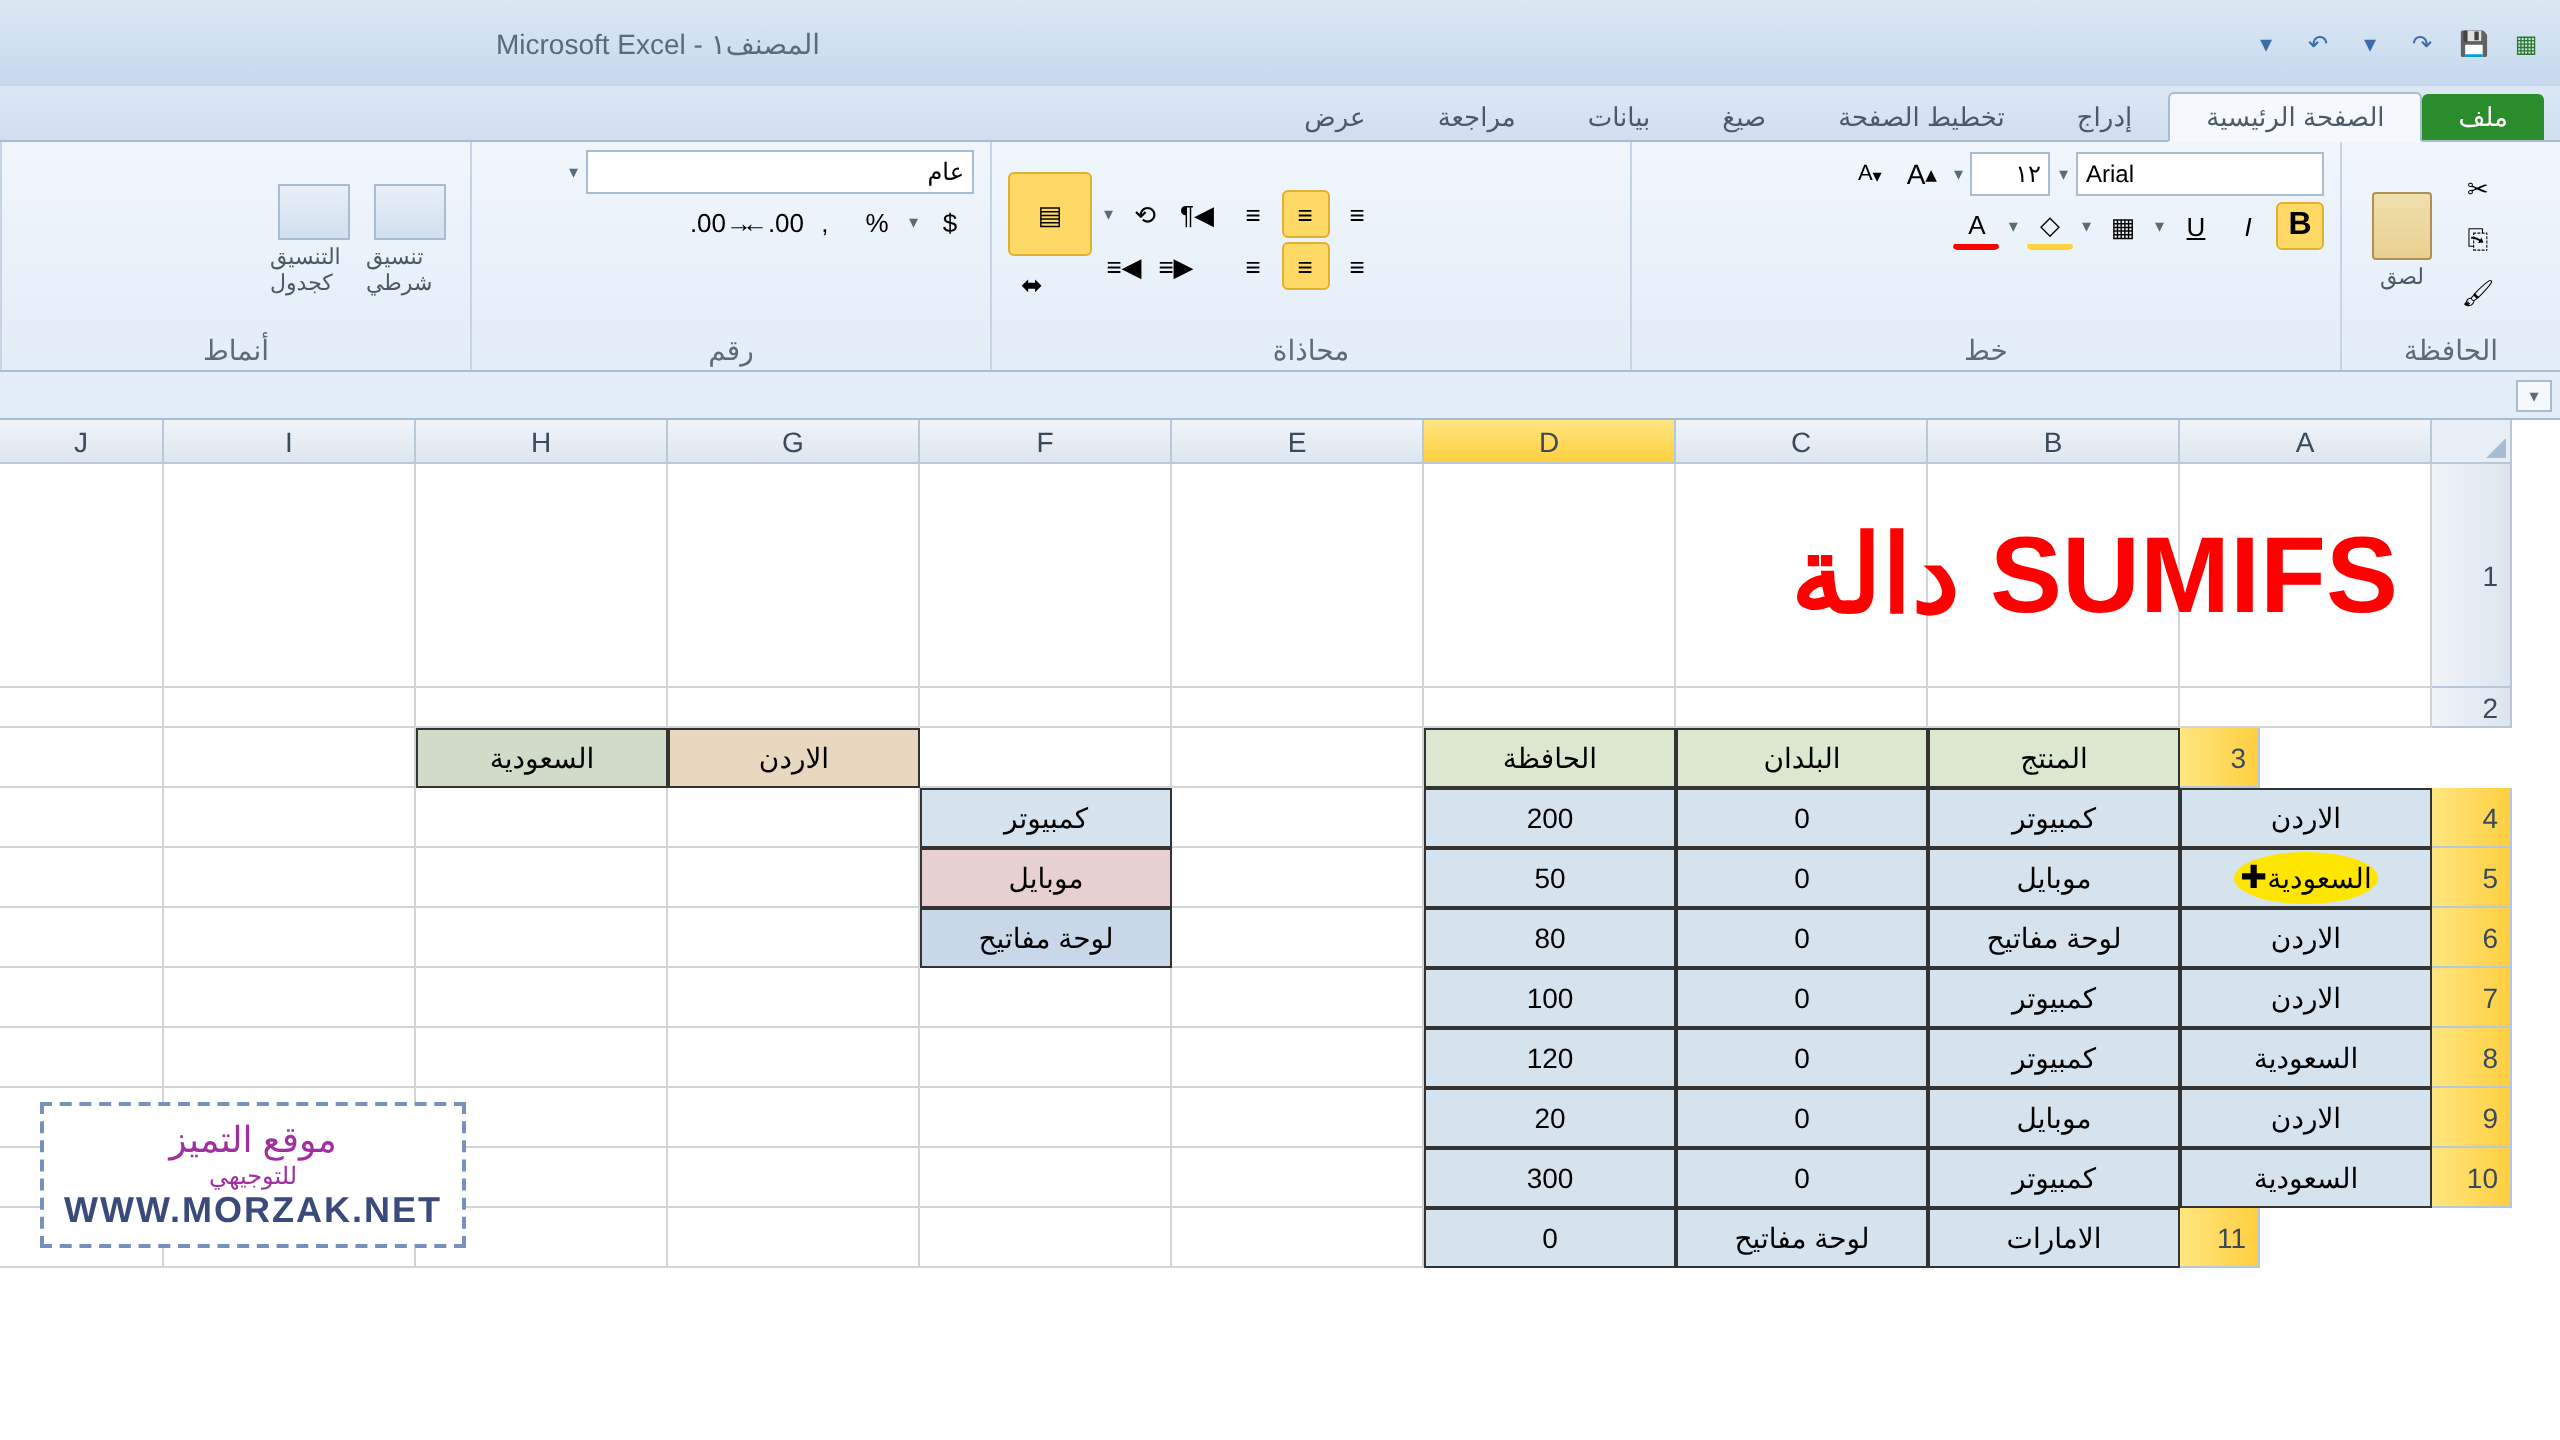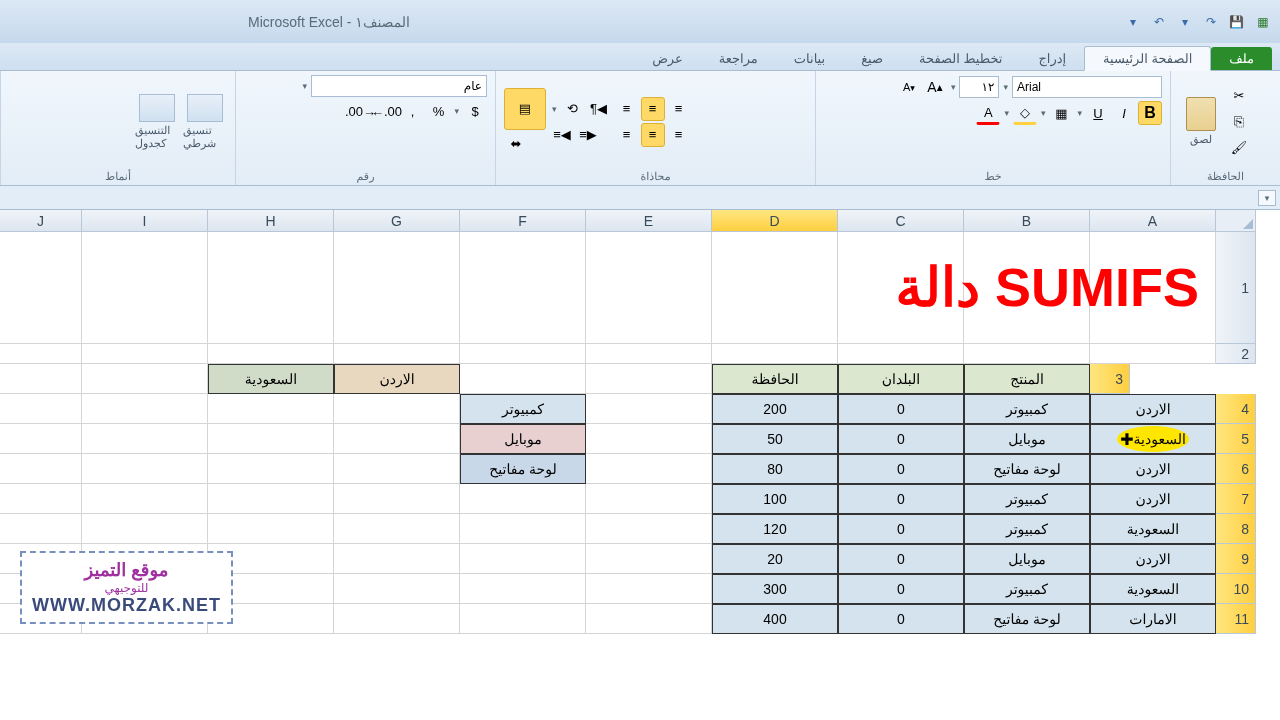--- a/index.html
+++ b/index.html
@@ -13,32 +13,32 @@
 
 
 .ribbon-tabs { height: 28px; background: linear-gradient(#dce8f4, #cfdff0); display: flex; justify-content: flex-end; align-items: flex-end; padding: 0 8px; border-bottom: 1px solid #a8bdd2; }
 .tab { padding: 4px 18px; color: #4a5a6a; font-size: 13px; cursor: pointer; }
 .tab.active { background: #f5f9fd; border: 1px solid #a8bdd2; border-bottom: 1px solid #f5f9fd; border-radius: 3px 3px 0 0; position: relative; bottom: -1px; }
 .tab.file { background: #2a8c2a; color: #fff; border-radius: 3px 3px 0 0; margin-left: 0; }
 
 
 .ribbon { height: 115px; background: linear-gradient(#f0f6fc, #e3edf7); border-bottom: 1px solid #a8bdd2; display: flex; flex-direction: row-reverse; }
 .group { border-left: 1px solid #c5d5e5; padding: 4px 8px 2px 8px; display: flex; flex-direction: column; justify-content: space-between; }
-.group-label { text-align: center; color: #5a6b7a; font-size: 11px; padding-top: 2px; }
+.group-label { text-align: center; color: #5a6b7a; font-size: 14px; padding-top: 2px; }
 .group-body { flex: 1; display: flex; align-items: center; gap: 4px; }
 .btn { width: 24px; height: 24px; border: 1px solid transparent; border-radius: 3px; display: flex; align-items: center; justify-content: center; cursor: pointer; font-size: 13px; }
 .btn.active { background: #ffd966; border-color: #e0b030; }
 .btn.big { width: 42px; height: 42px; }
 .btn.bold { font-weight: bold; font-size: 16px; }
 .col { display: flex; flex-direction: column; gap: 2px; }
 .row { display: flex; gap: 2px; align-items: center; }
 .select-box { background: #fff; border: 1px solid #a8bdd2; height: 22px; padding: 0 4px; display: flex; align-items: center; font-size: 12px; }
-.font-name { width: 150px; }
+.font-name { width: 124px; }
 .font-size { width: 40px; justify-content: flex-end; }
-.num-fmt { width: 176px; justify-content: flex-end; }
+.num-fmt { width: 194px; justify-content: flex-end; }
 .dd { color: #5a6b7a; font-size: 9px; padding: 0 2px; }
 .bigbtn { width: 44px; height: 56px; display:flex; flex-direction:column; align-items:center; justify-content:center; gap:2px; font-size:11px; color:#4a5a6a; cursor:pointer; }
 .styleico { width:36px; height:36px; background:linear-gradient(#e8f0f8,#d0e0f0); border:1px solid #a8bdd2; }
 
 
 .collapse-bar { height: 24px; background: #e3edf7; border-bottom: 1px solid #a8bdd2; display:flex; justify-content:flex-end; align-items:center; padding:0 4px;}
 .collapse-bar .expbtn { width:18px; height:16px; border:1px solid #a8bdd2; background:#f5f9fd; display:flex; align-items:center; justify-content:center; font-size:9px; color:#5a6b7a;}
 
 
 .grid { position: relative; background: #fff; }
@@ -56,21 +56,21 @@
 .cell.tblbody { background: #d4e3ed; border: 1px solid #333; }
 .cell.critA { background: #d4e3ed; border:1px solid #333; }
 .cell.critB { background: #e8d0d0; border:1px solid #333; }
 .cell.critC { background: #c8d8e8; border:1px solid #333; }
 .cell.region1 { background: #d0dcc8; border:1px solid #333; }
 .cell.region2 { background: #e8d8c0; border:1px solid #333; }
 .bigtitle { color: #ff0000; font-size: 54px; font-weight: bold; white-space: nowrap; position:absolute; right:16px; }
 .hl { position:absolute; width:72px; height:26px; background: #ffe600; border-radius: 50%; z-index:1; }
 .cursor-plus { position:absolute; z-index:2; font-size:16px; color:#000; }
 .watermark { position: absolute; left: 20px; bottom: 10px; border: 2px dashed #7890c0; padding: 6px 10px; background: #fff; text-align: center; }
-.watermark .l1 { color: #a030a0; font-size: 18px; font-weight: bold; }
+.watermark .l1 { color: #a030a0; font-size: 18px; font-weight: normal; }
 .watermark .l2 { color: #a030a0; font-size: 12px; }
 .watermark .l3 { color: #3a4a7a; font-size: 18px; font-weight: bold; letter-spacing: 1px; }
 .colA{width:126px;} .colB{width:126px;} .colC{width:126px;} .colD{width:126px;} .colE{width:126px;} .colF{width:126px;} .colG{width:126px;} .colH{width:126px;} .colI{width:126px;} .colJ{width:82px;}
 .r1{height:112px;} .rn{height:20px;} .rt{height:30px;}
 </style>
 </head>
 <body>
 
 <div class="titlebar">
   <span class="title">Microsoft Excel - المصنف١</span>
@@ -359,21 +359,20 @@
         <div class="cell colA rt tblbody">السعودية</div>
         <div class="rowh rt assoc">10</div>
       </div>
       <div class="gridrow">
         <div class="cell colJ rt"></div>
         <div class="cell colI rt"></div>
         <div class="cell colH rt"></div>
         <div class="cell colG rt"></div>
         <div class="cell colF rt"></div>
         <div class="cell colE rt"></div>
-        <div class="cell colD rt tblbody">400</div>
         <div class="cell colC rt tblbody">0</div>
         <div class="cell colB rt tblbody">لوحة مفاتيح</div>
         <div class="cell colA rt tblbody">الامارات</div>
         <div class="rowh rt assoc">11</div>
       </div>
     </div>
 
   <div class="watermark">
     <div class="l1">موقع التميز</div>
     <div class="l2">للتوجيهي</div>

